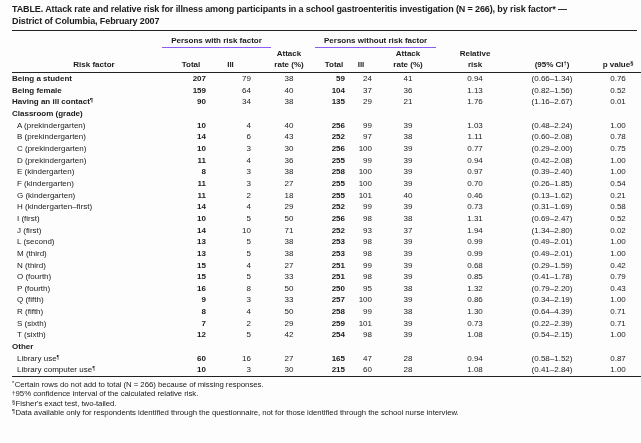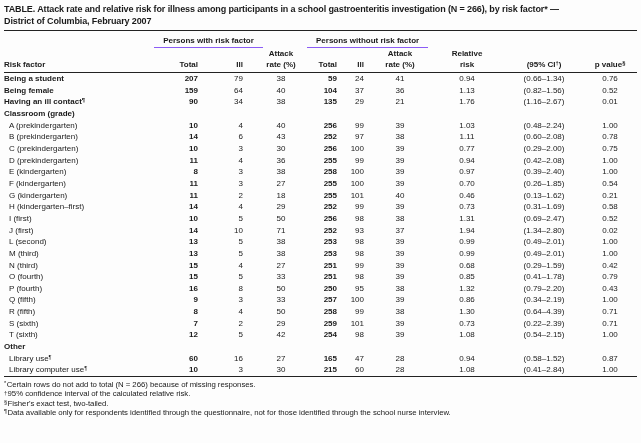--- a/index.html
+++ b/index.html
@@ -1,39 +1,39 @@
 <!DOCTYPE html>
 <html><head>
 <meta charset="utf-8">
 <style>
   html,body { margin:0; padding:0; background:#ffffff; }
   .page {
     position:relative; width:641px; height:443px; box-sizing:border-box;
     background:#fdfdfd; color:#1a1a1a;
     font-family:"Liberation Sans", sans-serif;
-    padding:3px 4px 0 4px; overflow:hidden;
+    padding:3px 4px 0 12px; overflow:hidden;
   }
   .title {
     font-weight:bold; font-size:9px; line-height:11.5px;
     letter-spacing:-0.12px; padding-top:1px;
   }
   .title span { display:block; white-space:nowrap; }
   .title-rule { border-top:1.5px solid #222; margin-top:3px; }
   table { border-collapse:collapse; table-layout:fixed; width:633px; margin-top:1px; }
   th, td { padding:0; font-size:8px; vertical-align:bottom; }
   thead th { font-weight:bold; line-height:10px; }
   .grp-row th { padding-top:3px; height:13px; }
   .grp-span {
     display:inline-block; white-space:nowrap;
     border-bottom:1px solid #8b5cf6; padding:0 9px 1.5px 9px;
   }
   .g1 { transform:translateX(-33px); }
   .g2 { transform:translateX(-8px); }
   .sub-row th { height:10px; line-height:9px; }
-  .colhead-row th { height:12px; padding-bottom:2px; border-bottom:1.2px solid #222; }
+  .colhead-row th { height:12px; padding-bottom:2px; border-bottom:1.2px solid #222;text-align:center; }
   tbody td { height:11.65px; line-height:11.65px; vertical-align:middle; white-space:nowrap; }
   .l { text-align:left; }
   .r { text-align:right; }
   .c { text-align:center; }
   .b { font-weight:bold; }
   .pr4 { padding-right:4px; }
   .pr5 { padding-right:5px; }
   .pr7 { padding-right:7px; }
   .label { text-align:left; white-space:nowrap; overflow:hidden; }
   .ind { padding-left:5px; }

